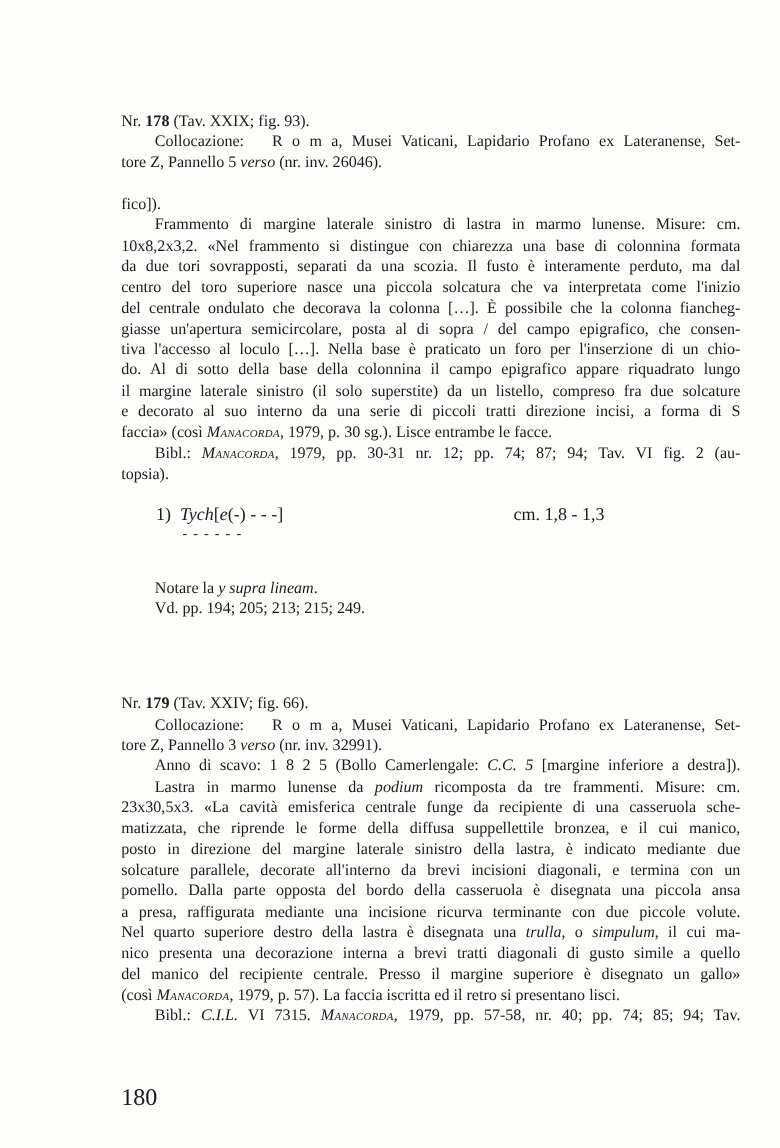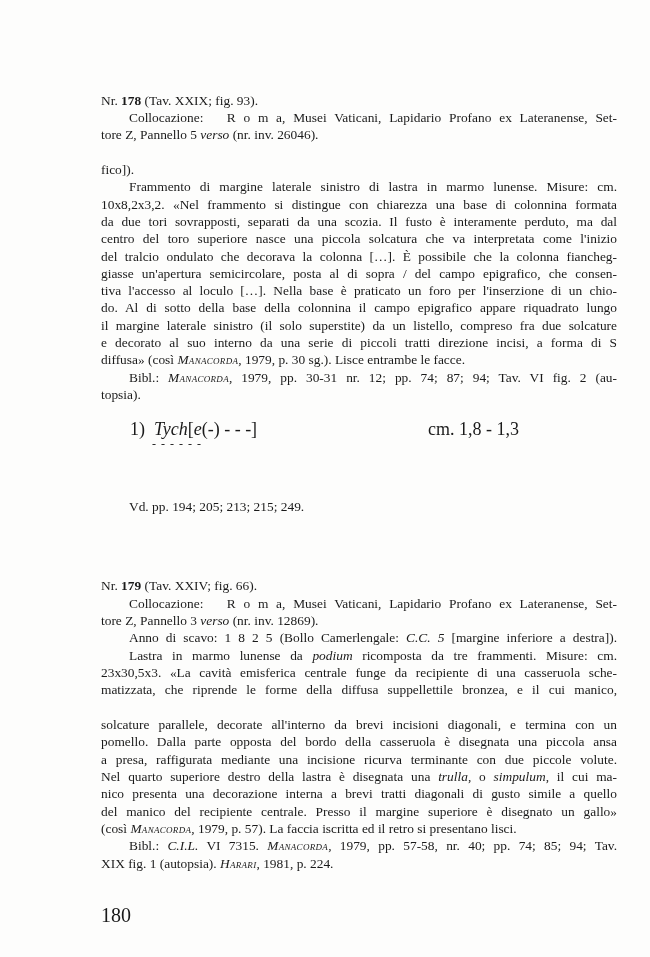--- a/index.html
+++ b/index.html
@@ -11,71 +11,72 @@
   .ln {
     position: absolute; left: 101px; width: 516px; height: 17px;
     font-size: 13.4px; line-height: 17px; white-space: nowrap;
     text-align: justify; text-align-last: justify;
   }
   .ln.last { text-align-last: left; }
   .ln.ind { left: 129px; width: 488px; }
   .b { font-weight: bold; }
   .i { font-style: italic; }
   .sc { font-variant: small-caps; letter-spacing: 0.3px; font-style: italic; }
-  .insc { position: absolute; font-size: 18px; line-height: 17px; white-space: nowrap; }
+  .insc { position: absolute; font-size: 15px; line-height: 17px; white-space: nowrap; }
   .pageno { position: absolute; left: 101px; top: 906px; font-size: 20px; line-height: 18px; }
 </style>
 </head>
 <body>
 
 <div class="page">
 
   <div class="ln last" style="top:92px"><span>Nr.</span> <span class="b">178</span> <span>(Tav. XXIX; fig. 93).</span></div>
 
   <div class="ln ind" style="top:109px"><span>Collocazione:</span>&nbsp;&nbsp; <span>R o m a</span><span>, Musei Vaticani, Lapidario Profano ex Lateranense, Set-</span></div>
   <div class="ln last" style="top:126px"><span>tore Z, Pannello 5 </span><span class="i">verso</span><span> (nr. inv. 26046).</span></div>
 
   <div class="ln last" style="top:161px"><span>fico]).</span></div>
 
   <div class="ln ind" style="top:178px">Frammento di margine laterale sinistro di lastra in marmo lunense. Misure: cm.</div>
   <div class="ln" style="top:196px">10x8,2x3,2. «Nel frammento si distingue con chiarezza una base di colonnina formata</div>
   <div class="ln" style="top:213px">da due tori sovrapposti, separati da una scozia. Il fusto è interamente perduto, ma dal</div>
   <div class="ln" style="top:230px">centro del toro superiore nasce una piccola solcatura che va interpretata come l'inizio</div>
-  <div class="ln" style="top:248px">del tralcio ondulato che decorava la colonna […]. È possibile che la colonna fiancheg-</div>
+  <div class="ln" style="top:248px">del centrale ondulato che decorava la colonna […]. È possibile che la colonna fiancheg-</div>
   <div class="ln" style="top:265px">giasse un'apertura semicircolare, posta al di sopra / del campo epigrafico, che consen-</div>
   <div class="ln" style="top:282px">tiva l'accesso al loculo […]. Nella base è praticato un foro per l'inserzione di un chio-</div>
   <div class="ln" style="top:299px">do. Al di sotto della base della colonnina il campo epigrafico appare riquadrato lungo</div>
   <div class="ln" style="top:317px">il margine laterale sinistro (il solo superstite) da un listello, compreso fra due solcature</div>
   <div class="ln" style="top:334px">e decorato al suo interno da una serie di piccoli tratti direzione incisi, a forma di S</div>
-  <div class="ln last" style="top:351px"><span>diffusa» (così </span><span class="sc">Manacorda</span><span>, 1979, p. 30 sg.). Lisce entrambe le facce.</span></div>
+  <div class="ln last" style="top:351px"><span>faccia» (così </span><span class="sc">Manacorda</span><span>, 1979, p. 30 sg.). Lisce entrambe le facce.</span></div>
 
   <div class="ln ind" style="top:369px"><span>Bibl.: </span><span class="sc">Manacorda</span><span>, 1979, pp. 30-31 nr. 12; pp. 74; 87; 94; Tav. VI fig. 2 (au-</span></div>
   <div class="ln last" style="top:386px"><span>topsia).</span></div>
 
   <div class="insc" style="left:130px; top:421px"><span>1)</span>&nbsp;&nbsp;<span class="i">Tych</span><span>[</span><span class="i">e</span><span>(-) - - -]</span></div>
   <div class="insc" style="left:428px; top:421px">cm. 1,8 - 1,3</div>
   <div class="insc" style="left:152px; top:436px; font-size:12px; letter-spacing:1px">- - - - - -</div>
 
+  <div class="ln last" style="left:129px; top:481px"><span>Notare la </span><span class="i">y supra lineam</span><span>.</span></div>
   <div class="ln last" style="left:129px; top:498px">Vd. pp. 194; 205; 213; 215; 249.</div>
 
   <div class="ln last" style="top:577px"><span>Nr.</span> <span class="b">179</span> <span>(Tav. XXIV; fig. 66).</span></div>
 
   <div class="ln ind" style="top:595px"><span>Collocazione:</span>&nbsp;&nbsp; <span>R o m a</span><span>, Musei Vaticani, Lapidario Profano ex Lateranense, Set-</span></div>
-  <div class="ln last" style="top:612px"><span>tore Z, Pannello 3 </span><span class="i">verso</span><span> (nr. inv. 12869).</span></div>
+  <div class="ln last" style="top:612px"><span>tore Z, Pannello 3 </span><span class="i">verso</span><span> (nr. inv. 32991).</span></div>
 
   <div class="ln ind" style="top:629px"><span>Anno di scavo:</span> <span>1 8 2 5</span><span> (Bollo Camerlengale: </span><span class="i">C.C. 5</span><span> [margine inferiore a destra]).</span></div>
 
   <div class="ln ind" style="top:647px"><span>Lastra in marmo lunense da </span><span class="i">podium</span><span> ricomposta da tre frammenti. Misure: cm.</span></div>
   <div class="ln" style="top:664px">23x30,5x3. «La cavità emisferica centrale funge da recipiente di una casseruola sche-</div>
   <div class="ln" style="top:681px">matizzata, che riprende le forme della diffusa suppellettile bronzea, e il cui manico,</div>
+  <div class="ln" style="top:699px">posto in direzione del margine laterale sinistro della lastra, è indicato mediante due</div>
   <div class="ln" style="top:716px">solcature parallele, decorate all'interno da brevi incisioni diagonali, e termina con un</div>
   <div class="ln" style="top:733px">pomello. Dalla parte opposta del bordo della casseruola è disegnata una piccola ansa</div>
   <div class="ln" style="top:751px">a presa, raffigurata mediante una incisione ricurva terminante con due piccole volute.</div>
   <div class="ln" style="top:768px"><span>Nel quarto superiore destro della lastra è disegnata una </span><span class="i">trulla</span><span>, o </span><span class="i">simpulum</span><span>, il cui ma-</span></div>
   <div class="ln" style="top:785px">nico presenta una decorazione interna a brevi tratti diagonali di gusto simile a quello</div>
   <div class="ln" style="top:803px">del manico del recipiente centrale. Presso il margine superiore è disegnato un gallo»</div>
   <div class="ln last" style="top:820px"><span>(così </span><span class="sc">Manacorda</span><span>, 1979, p. 57). La faccia iscritta ed il retro si presentano lisci.</span></div>
 
   <div class="ln ind" style="top:837px"><span>Bibl.: </span><span class="i">C.I.L.</span><span> VI 7315. </span><span class="sc">Manacorda</span><span>, 1979, pp. 57-58, nr. 40; pp. 74; 85; 94; Tav.</span></div>
-  <div class="ln last" style="top:855px"><span>XIX fig. 1 (autopsia). </span><span class="sc">Harari</span><span>, 1981, p. 224.</span></div>
 
   <div class="pageno">180</div>
 </div>
 
 </body></html>

